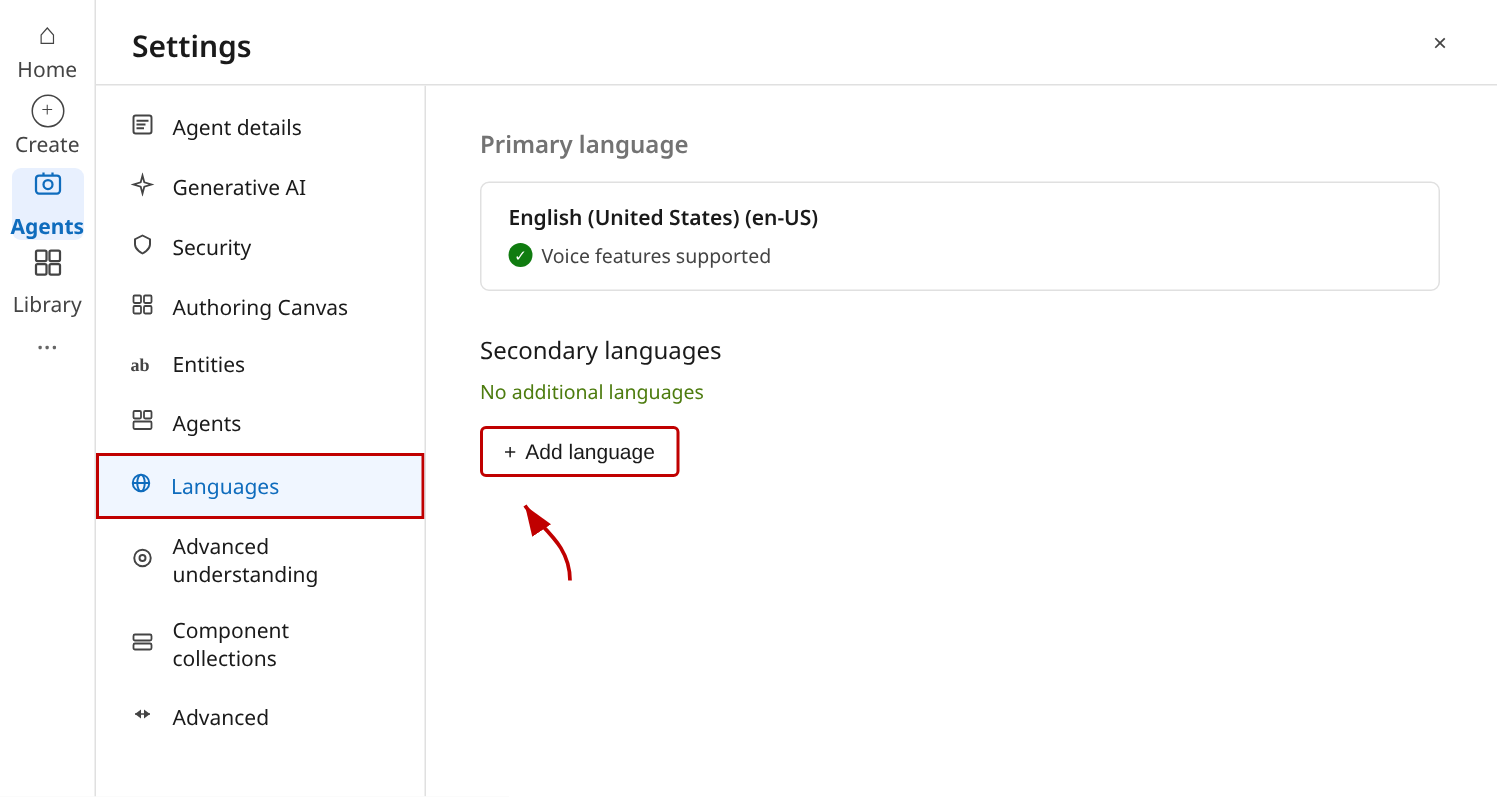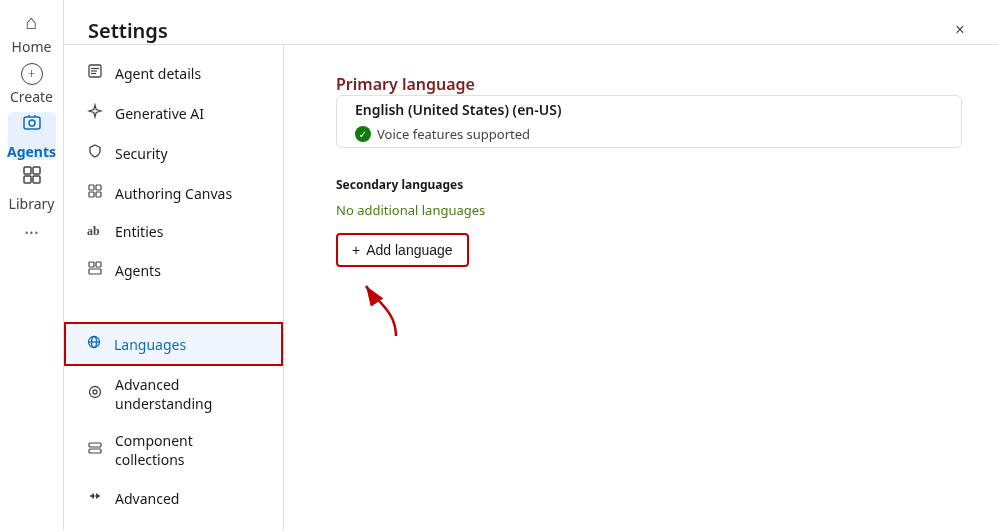--- a/index.html
+++ b/index.html
@@ -40,21 +40,21 @@
       display: flex;
       flex-direction: column;
       background: #fff;
     }
 
     
     .settings-header {
       display: flex;
       align-items: center;
       justify-content: space-between;
-      padding: 16px 24px 0 24px;
+      padding: 16px 24px 12px 24px;
       border-bottom: 1px solid #e0e0e0;
     }
     .settings-title {
       font-size: 20px;
       font-weight: 600;
       color: #1a1a1a;
     }
     .close-btn {
       width: 28px;
       height: 28px;
@@ -67,21 +67,20 @@
       font-size: 16px;
       border: none;
       background: transparent;
     }
 
     
     .settings-body {
       display: flex;
       flex: 1;
       overflow: hidden;
-      gap: 16px;
     }
 
     
     .settings-sidebar {
       width: 220px;
       border-right: 1px solid #e0e0e0;
       padding: 8px 0;
       overflow-y: auto;
     }
     .sidebar-menu-item {
@@ -91,42 +90,42 @@
       padding: 9px 20px;
       cursor: pointer;
       color: #1a1a1a;
       font-size: 14px;
       border-left: 3px solid transparent;
     }
     .sidebar-menu-item.active {
       color: #0f6cbd;
       background: #f0f6ff;
       border-left: 3px solid #0f6cbd;
-      margin-top: 32px;
     }
     .sidebar-menu-item .menu-icon { font-size: 16px; color: inherit; flex-shrink: 0; width: 18px; text-align: left; }
     .sidebar-menu-item.active .menu-icon { color: #0f6cbd; }
 
     
     .settings-content {
       flex: 1;
       padding: 28px 36px;
       overflow-y: auto;
     }
 
     .section-title {
       font-size: 16px;
       font-weight: 600;
-      color: #7f1d1d;
+      color: #737373;
+      margin-bottom: 14px;
     }
 
     .primary-lang-card {
       border: 1px solid #e0e0e0;
       border-radius: 6px;
-      padding: 4px 18px;
+      padding: 14px 18px;
       background: #fff;
       margin-bottom: 28px;
       max-width: 640px;
     }
     .primary-lang-name {
       font-weight: 600;
       color: #1a1a1a;
       font-size: 14px;
       margin-bottom: 6px;
     }
@@ -144,22 +143,22 @@
       background: #107c10;
       display: flex;
       align-items: center;
       justify-content: center;
       color: #fff;
       font-size: 10px;
       flex-shrink: 0;
     }
 
     .secondary-title {
-      font-size: 12px;
-      font-weight: 700;
+      font-size: 16px;
+      font-weight: 400;
       color: #1a1a1a;
       margin-bottom: 8px;
     }
     .no-additional {
       color: #4d7c0f;
       font-size: 13px;
       margin-bottom: 14px;
     }
 
     .add-language-btn {

